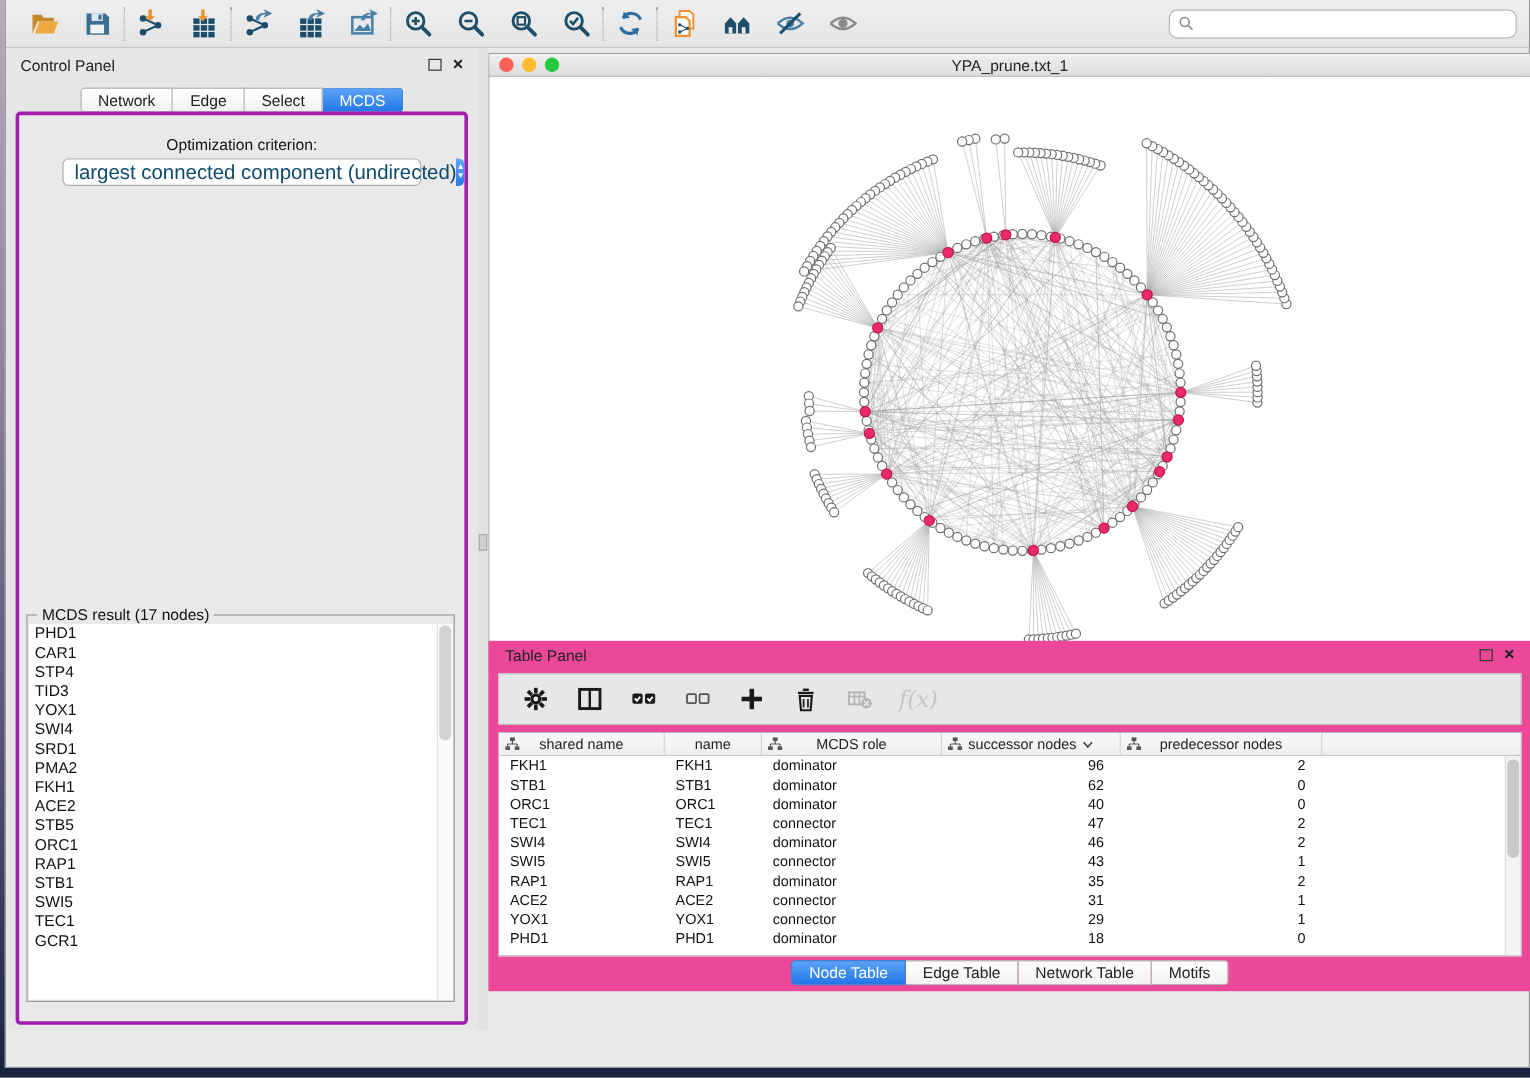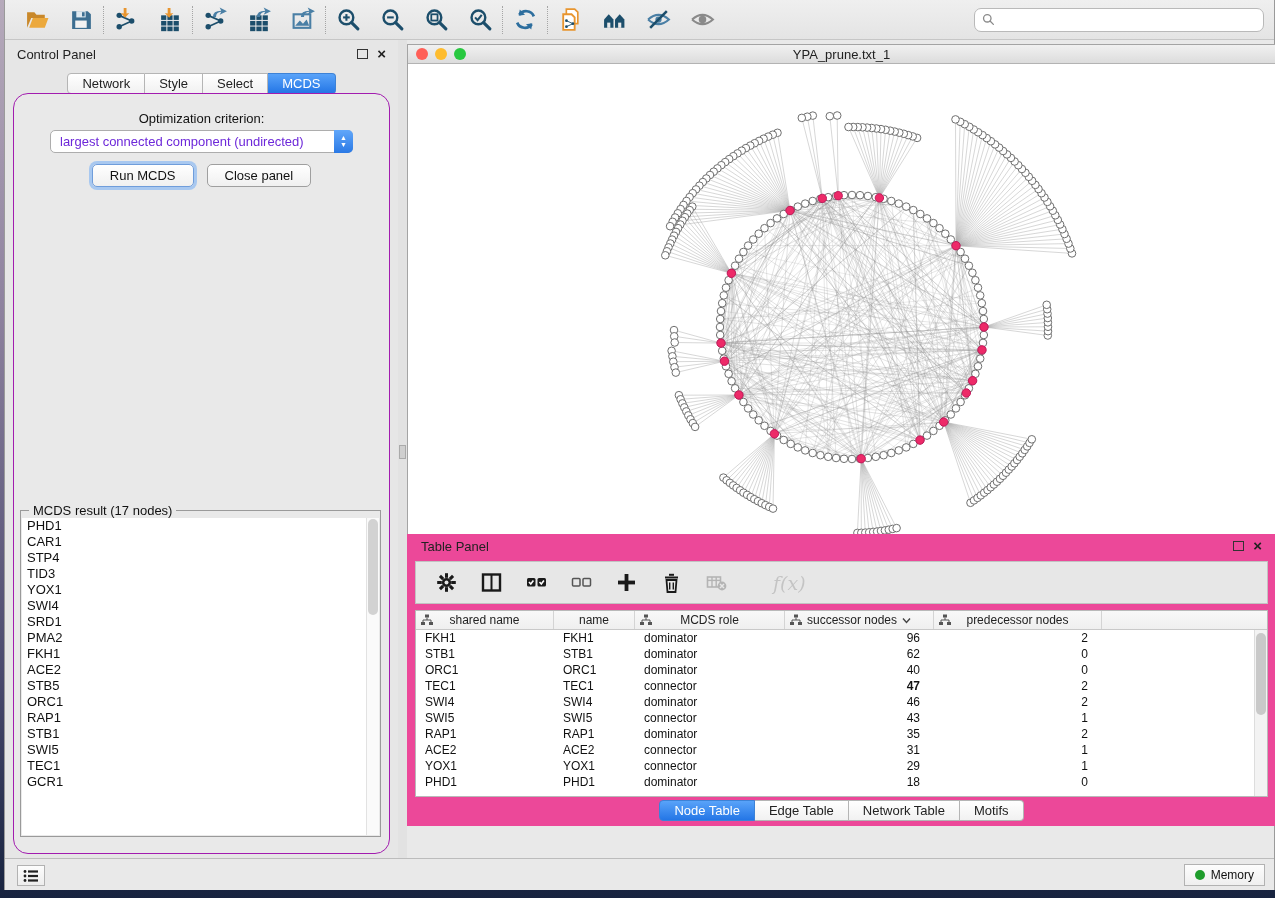--- a/index.html
+++ b/index.html
@@ -32,25 +32,25 @@
 
   .cp-tabs { position:absolute; top:33px; left:0; right:0; display:flex; justify-content:center; }
   .tab-seg { display:flex; }
   .seg-tab { height:21px; padding:0 14px; font-size:13px; display:flex; align-items:center;
     background:linear-gradient(180deg,#ffffff,#f1f1f1); border:1px solid #b5b5b5; border-left:none; color:#222; cursor:pointer; }
   .seg-tab:first-child { border-left:1px solid #b5b5b5; border-radius:4px 0 0 4px; }
   .seg-tab:last-child { border-radius:0 4px 4px 0; }
   .seg-tab.active { background:linear-gradient(180deg,#59a3f9,#2476e6); border-color:#3d82d6; color:#fff; }
 
   .cp-content { position:absolute; top:53px; left:8px; right:8px; bottom:4px;
-    background:#e9e9e9; border:1px solid #a21caf; border-radius:15px; }
+    background:#e9e9e9; border:3px solid #a21caf; border-radius:4px; }
   .opt-label { position:absolute; top:17px; left:0; right:0; text-align:center; font-size:13px; color:#111; }
   .criterion-select { position:absolute; top:36px; left:36px; right:36px; height:23px; background:#fff;
     border:1px solid #adadad; border-radius:5px; display:flex; align-items:center; cursor:pointer; }
-  .criterion-select .val { flex:1; font-size:13px; padding-left:9px; color:#6d28d9; white-space:nowrap; }
+  .criterion-select .val { flex:1; font-size:17px; padding-left:9px; color:#0c4a6e; white-space:nowrap; }
   .stepper { width:19px; height:23px; margin-right:-1px; border-radius:0 5px 5px 0;
     background:linear-gradient(180deg,#61a7fa,#2a79e5); display:flex; flex-direction:column; align-items:center; justify-content:center; gap:1px; }
   .stepper span { color:#fff; font-size:7px; line-height:6px; }
   .cp-buttons { position:absolute; top:70px; left:0; right:0; display:flex; justify-content:center; gap:13px; }
   .push-btn { height:23px; padding:0 17px; font-size:13px; color:#111; background:linear-gradient(180deg,#ffffff,#f0f0f0);
     border:1px solid #9f9f9f; border-radius:5px; cursor:pointer; font-family:"Liberation Sans",sans-serif; }
   .push-btn.focused { box-shadow:0 0 0 3px #a8c8f0; border-color:#6f9ddb; }
 
   .result-group { position:absolute; left:6px; right:8px; top:372px; bottom:16px; border:1px solid #9a9a9a;margin-top:44px; }
   .result-legend { position:absolute; top:-8px; left:8px; background:#e9e9e9; padding:0 4px; font-size:13px; color:#111; }
@@ -307,37 +307,33 @@
     <div class="cp-title-row">
       <span class="panel-title">Control Panel</span>
       <span class="win-btns">
         <span class="float-btn"></span>
         <span class="close-x">×</span>
       </span>
     </div>
     <div class="cp-tabs">
         <div class="tab-seg" id="cp-tab-seg">
           <div class="seg-tab">Network</div>
-          <div class="seg-tab">Style</div>
+          <div class="seg-tab">Edge</div>
           <div class="seg-tab">Select</div>
           <div class="seg-tab active">MCDS</div>
         </div>
       </div>
     <div class="cp-content">
       <div class="opt-label">Optimization criterion:</div>
       <div class="criterion-select">
         <span class="val">largest connected component (undirected)</span>
         <span class="stepper">
             <span>▲</span>
             <span>▼</span>
           </span>
-      </div>
-      <div class="cp-buttons">
-        <button class="push-btn focused">Run MCDS</button>
-        <button class="push-btn">Close panel</button>
       </div>
       <div class="result-group">
         <span class="result-legend">MCDS result (17 nodes)</span>
         <div class="result-list" id="mcds-list">
             <div class="result-item">PHD1</div>
             <div class="result-item">CAR1</div>
             <div class="result-item">STP4</div>
             <div class="result-item">TID3</div>
             <div class="result-item">YOX1</div>
             <div class="result-item">SWI4</div>
@@ -1283,21 +1279,21 @@
         <div class="tp-icon disabled">
           <svg viewBox="0 0 21 21">
             <rect x="1.5" y="5" width="13" height="10" fill="none" stroke="#777" stroke-width="1.6"></rect>
             <line x1="1.5" y1="8.4" x2="14.5" y2="8.4" stroke="#777" stroke-width="1.4"></line>
             <line x1="6" y1="5" x2="6" y2="15" stroke="#777" stroke-width="1.4"></line>
             <line x1="10.2" y1="5" x2="10.2" y2="15" stroke="#777" stroke-width="1.4"></line>
             <circle cx="16" cy="14" r="4.4" fill="#777"></circle>
             <path d="M14 12 l4 4 M18 12 l-4 4" stroke="#e7e7e7" stroke-width="1.5"></path>
           </svg>
         </div>
-        <div class="tp-icon disabled" style="width: auto; margin-left: 24px;">
+        <div class="tp-icon disabled" style="width: auto;">
           <span class="fx-label">f(x)</span>
         </div>
       </div>
     <div class="node-table">
       <div class="thead" id="table-head">
           <div class="th" style="width: 138px;">
             <svg class="org-icon" width="12" height="12" viewBox="0 0 12 12">
               <rect x="4" y="0.5" width="4" height="3" fill="#555"></rect>
               <line x1="6" y1="3.5" x2="6" y2="6" stroke="#555" stroke-width="1"></line>
               <line x1="2" y1="6" x2="10" y2="6" stroke="#555" stroke-width="1"></line>
@@ -1371,21 +1367,21 @@
             <div class="td txt" style="width: 138px;">ORC1</div>
             <div class="td txt" style="width: 81px;">ORC1</div>
             <div class="td txt" style="width: 150px;">dominator</div>
             <div class="td num" style="width: 149px;">40</div>
             <div class="td num" style="width: 168px;">0</div>
           </div>
           <div class="tr">
             <div class="td txt" style="width: 138px;">TEC1</div>
             <div class="td txt" style="width: 81px;">TEC1</div>
             <div class="td txt" style="width: 150px;">connector</div>
-            <div class="td num" style="width: 149px; font-weight: bold;">47</div>
+            <div class="td num" style="width: 149px;">47</div>
             <div class="td num" style="width: 168px;">2</div>
           </div>
           <div class="tr">
             <div class="td txt" style="width: 138px;">SWI4</div>
             <div class="td txt" style="width: 81px;">SWI4</div>
             <div class="td txt" style="width: 150px;">dominator</div>
             <div class="td num" style="width: 149px;">46</div>
             <div class="td num" style="width: 168px;">2</div>
           </div>
           <div class="tr">
@@ -1431,29 +1427,13 @@
     <div class="tp-tabs">
         <div class="tab-seg" id="tp-tab-seg">
           <div class="seg-tab active">Node Table</div>
           <div class="seg-tab">Edge Table</div>
           <div class="seg-tab">Network Table</div>
           <div class="seg-tab">Motifs</div>
         </div>
       </div>
   </div>
 
-  <div class="status-bar">
-    <div class="status-left-btn">
-      <svg width="16" height="14" viewBox="0 0 16 14">
-        <circle cx="2" cy="2.5" r="1.4" fill="#222"></circle>
-          <rect x="5" y="1.4" width="10" height="2.2" fill="#222"></rect>
-        <circle cx="2" cy="7" r="1.4" fill="#222"></circle>
-          <rect x="5" y="5.9" width="10" height="2.2" fill="#222"></rect>
-        <circle cx="2" cy="11.5" r="1.4" fill="#222"></circle>
-          <rect x="5" y="10.4" width="10" height="2.2" fill="#222"></rect>
-      </svg>
-    </div>
-    <div class="memory-btn">
-      <span class="mem-dot" id="mem-dot" style="background: rgb(31, 157, 44);"></span>
-      <span>Memory</span>
-    </div>
-  </div>
 </div>
 
 </body></html>

